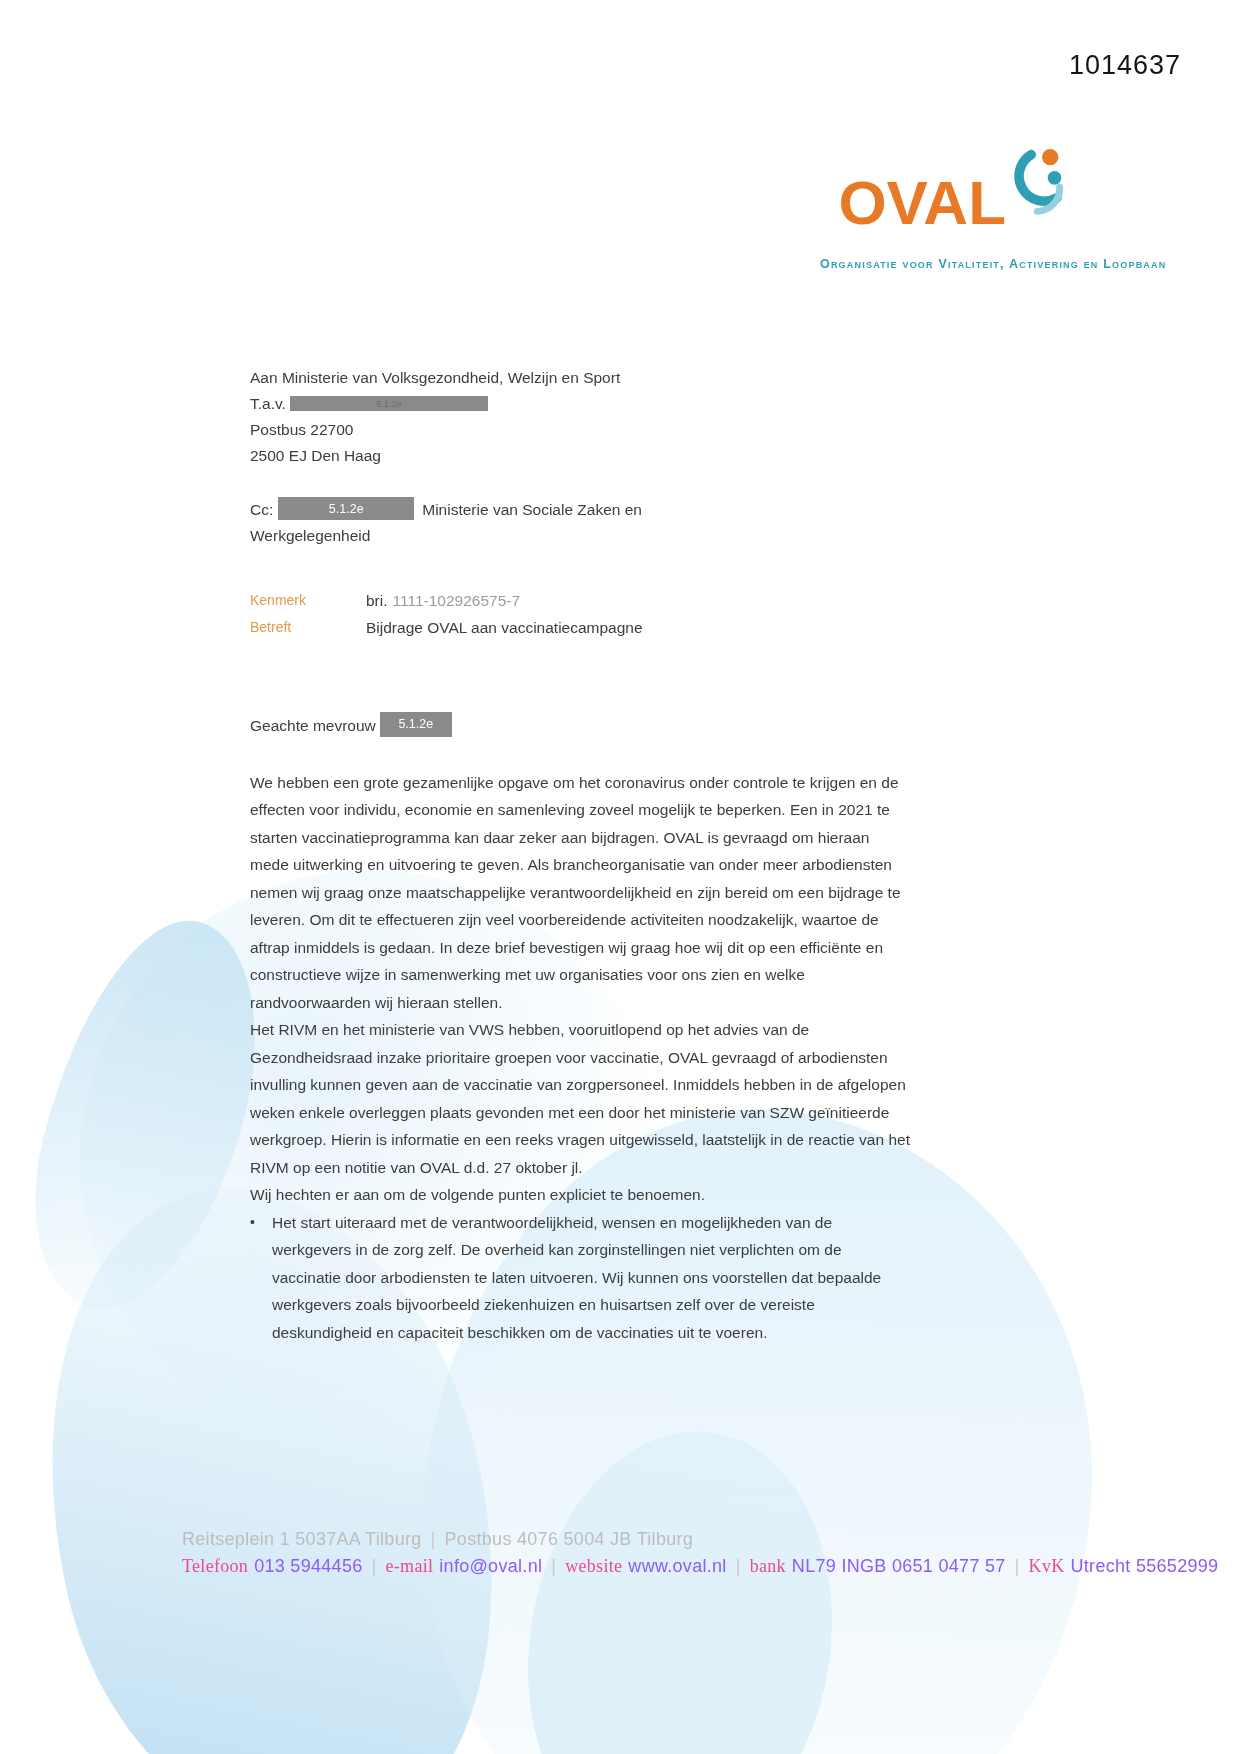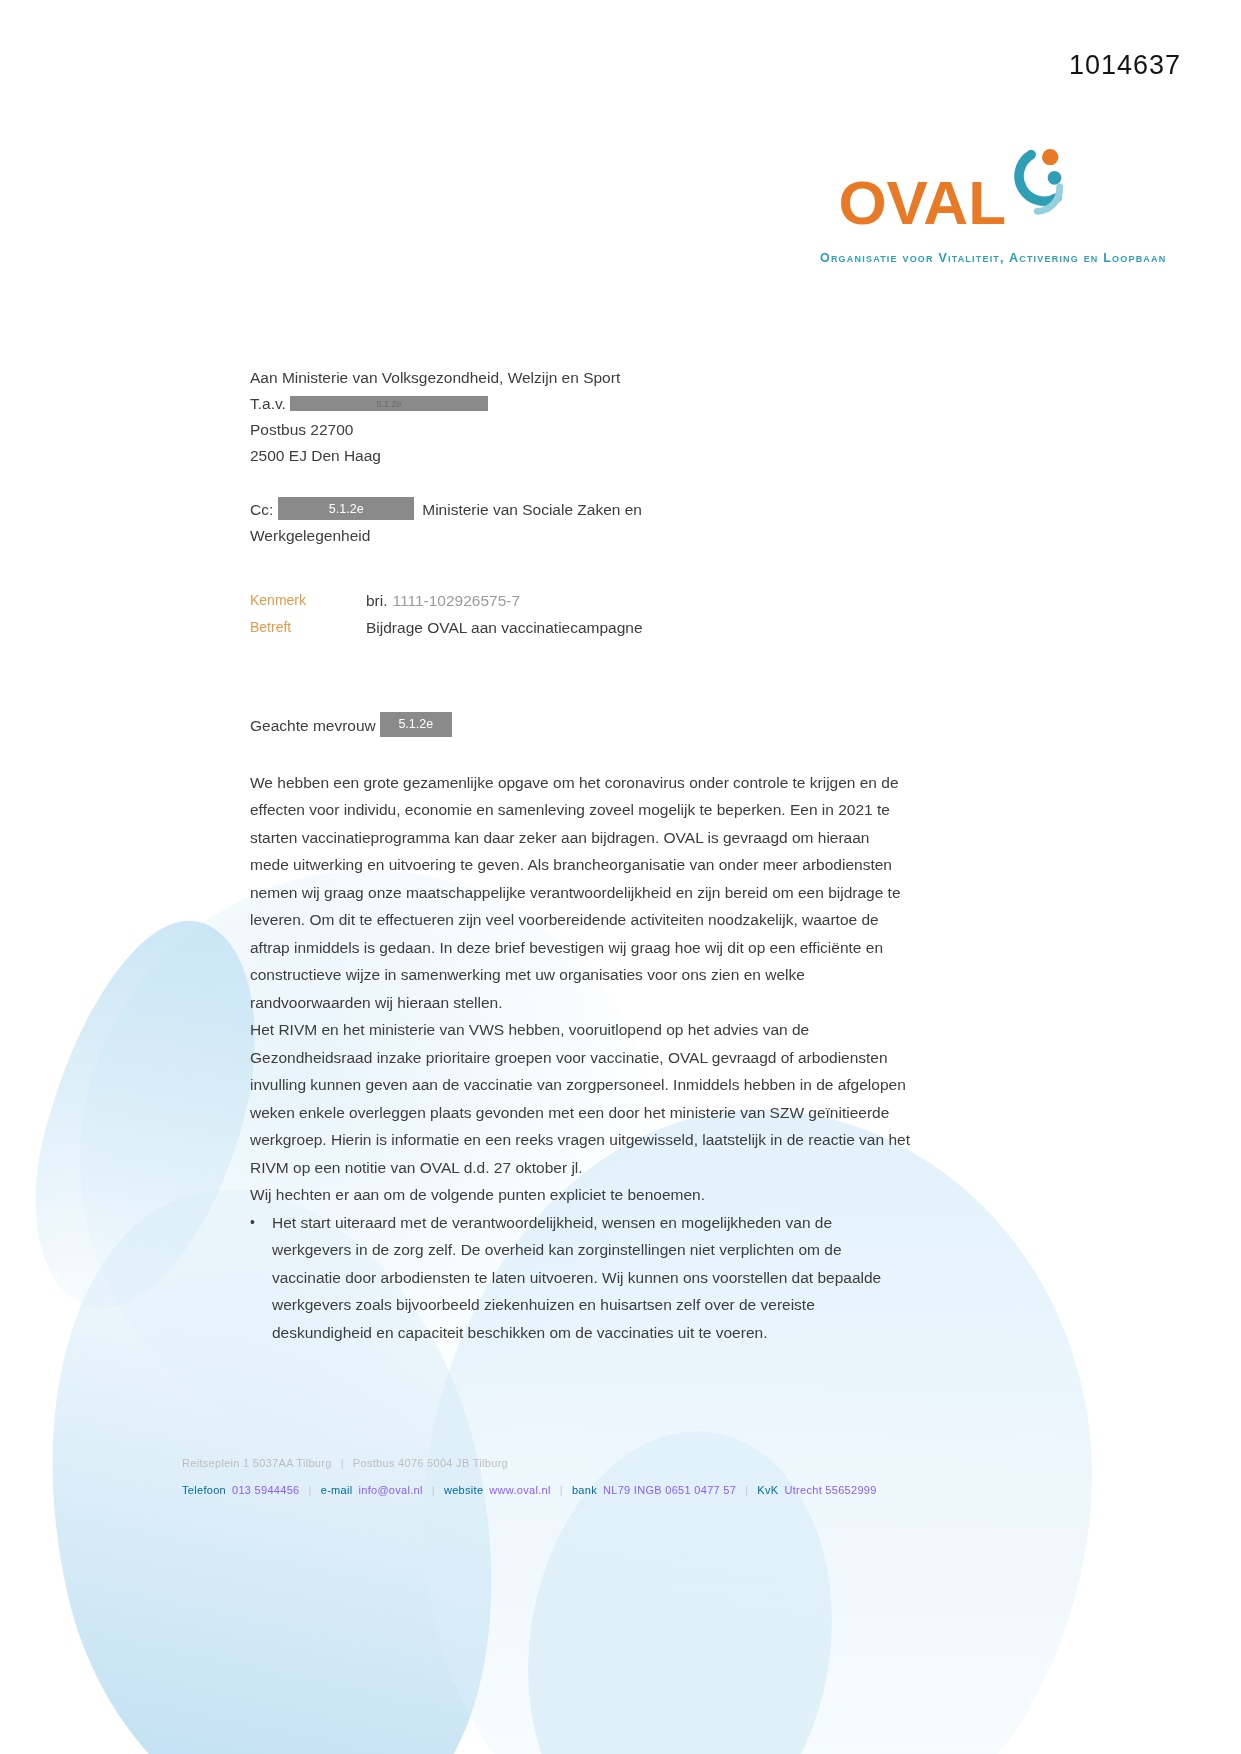--- a/index.html
+++ b/index.html
@@ -36,21 +36,21 @@
 
   
   .logo{left:820px;top:146px;width:250px;text-align:right;}
   .logo-row{display:flex;align-items:flex-start;justify-content:flex-end;text-align:right;}
   .wordmark{
     font-size:62px;font-weight:800;color:#E87A27;line-height:0.95;
     letter-spacing:0px;transform:scaleY(.98);margin-top:28px;
   }
   .logo-icon{width:62px;height:74px;margin-left:2px;}
   .tagline{
-    margin-top:18px;
+    margin-top:24px;
     font-variant:small-caps;font-weight:600;
     font-size:12.5px;letter-spacing:1.2px;color:#2E9FB5;
     white-space:nowrap;
   }
 
   
   .recipient{left:250px;top:365px;font-size:15.5px;line-height:26px;}
   .cc{left:250px;top:497px;font-size:15.5px;line-height:26px;}
 
   .redaction{
@@ -73,24 +73,24 @@
   .content{left:250px;top:712px;width:662px;font-size:15.5px;line-height:27.5px;}
   .content p{margin:0 0 0 0;}
   .salutation{margin-bottom:29px;}
   .para{margin-bottom:28px;}
   .para-intro{margin-bottom:2px;}
   .bullet-item{display:flex;}
   .bullet-marker{width:22px;flex:none;font-size:14px;}
   .bullet-text{flex:1;}
 
   
-  .footer{left:182px;top:1450px;font-size:11px;line-height:27px;letter-spacing:.3px;white-space:nowrap;}
+  .footer{left:182px;top:1526px;font-size:18px;line-height:27px;letter-spacing:.3px;white-space:nowrap;}
   .f-addr{color:#bdbdbd;}
   .f-sep{color:#c9c9c9;margin:0 9px;}
-  .f-label{color:#0369a1;}
+  .f-label{color:#ec4899;font-family:Liberation Serif, serif;}
   .f-val{color:#8b5cf6;margin-left:6px;}
 </style>
 </head>
 <body>
 
 <div class="page">
 
   <div class="blob blob0"></div>
   <div class="blob blob1"></div>
   <div class="blob blob2"></div>

